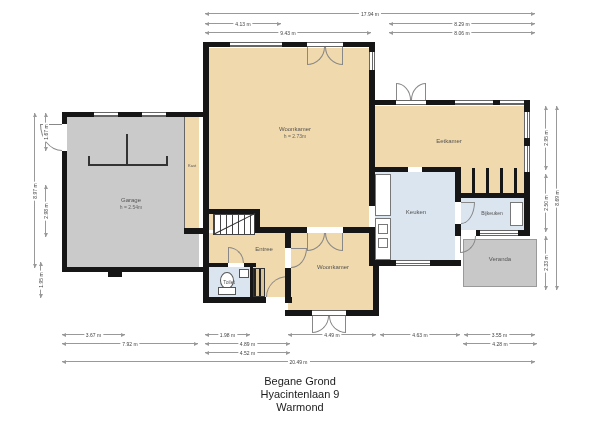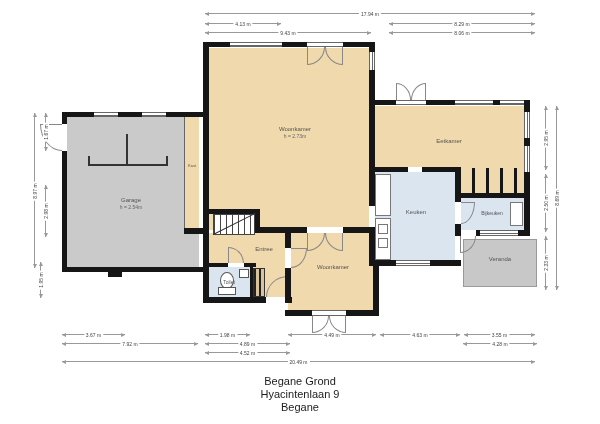--- a/index.html
+++ b/index.html
@@ -278,15 +278,15 @@
     </div>
   <div class="dimv" style="left:545px;top:174px;height:58px;">
     <span class="dlabv">2.50 m</span>
     </div>
   <div class="dimv" style="left:545px;top:236px;height:54px;">
     <span class="dlabv">2.33 m</span>
     </div>
 
   <div class="title" style="top:375px;">Begane Grond</div>
   <div class="title" style="top:388px;">Hyacintenlaan 9</div>
-  <div class="title" style="top:401px;">Begane</div>
+  <div class="title" style="top:401px;">Warmond</div>
 
 </div>
 
 </body></html>

